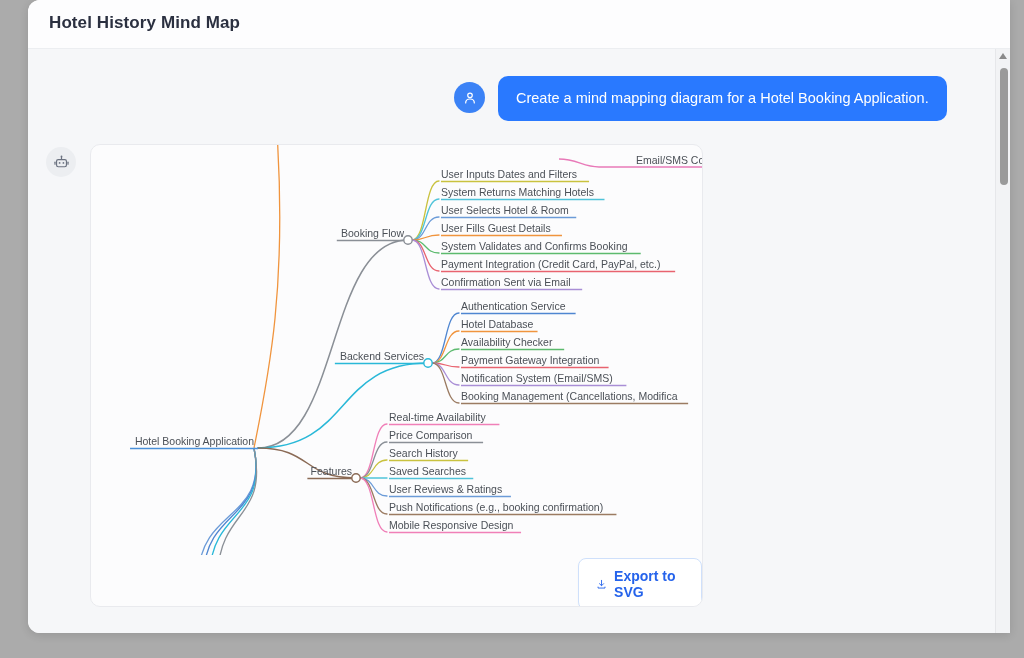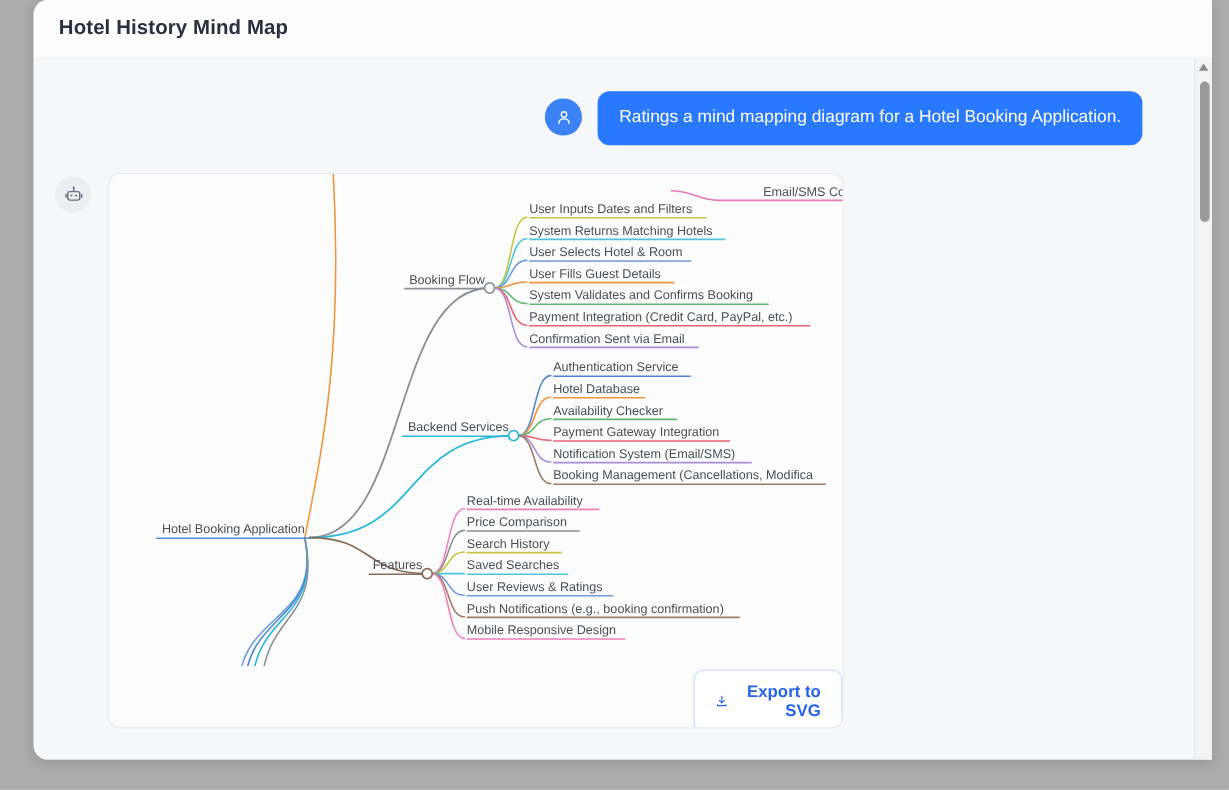--- a/index.html
+++ b/index.html
@@ -93,42 +93,41 @@
     display: inline-flex; align-items: center; gap: 7px;
     padding: 9px 17px;
     background: #ffffff;
     border: 1px solid #cfe0fb;
     border-radius: 8px;
     color: #2563eb;
     font-size: 14px;
     font-weight: 600;
     cursor: pointer;
     box-shadow: 0 1px 2px rgba(0,0,0,0.04);
-    text-align: right;
   }
 </style>
 </head>
 <body>
 
 <div id="app-window">
 
   <div id="titlebar">
     <div id="page-title">Hotel History Mind Map</div>
   </div>
 
   <div id="chat-area">
 
     <div id="user-message-row">
       <div id="user-avatar">
         <svg width="16" height="16" viewBox="0 0 24 24">
           <circle cx="12" cy="8" r="3.4" fill="none" stroke="#ffffff" stroke-width="1.8"></circle>
           <path d="M5.5 19.5c0-3.6 2.9-6 6.5-6s6.5 2.4 6.5 6" fill="none" stroke="#ffffff" stroke-width="1.8" stroke-linecap="round"></path>
         </svg>
       </div>
-      <div id="user-bubble">Ratings a mind mapping diagram for a Hotel Booking Application.</div>
+      <div id="user-bubble">Create a mind mapping diagram for a Hotel Booking Application.</div>
     </div>
 
     <div id="bot-avatar">
       <svg width="17" height="17" viewBox="0 0 24 24">
         <rect x="5" y="8" width="14" height="10" rx="2.4" fill="none" stroke="#6b7280" stroke-width="1.7"></rect>
         <line x1="12" y1="4" x2="12" y2="8" stroke="#6b7280" stroke-width="1.7"></line>
         <circle cx="12" cy="3.4" r="1.3" fill="#6b7280"></circle>
         <circle cx="9.3" cy="12.6" r="1.25" fill="#6b7280"></circle>
         <circle cx="14.7" cy="12.6" r="1.25" fill="#6b7280"></circle>
         <line x1="2.8" y1="11.5" x2="2.8" y2="14.5" stroke="#6b7280" stroke-width="1.7" stroke-linecap="round"></line>

